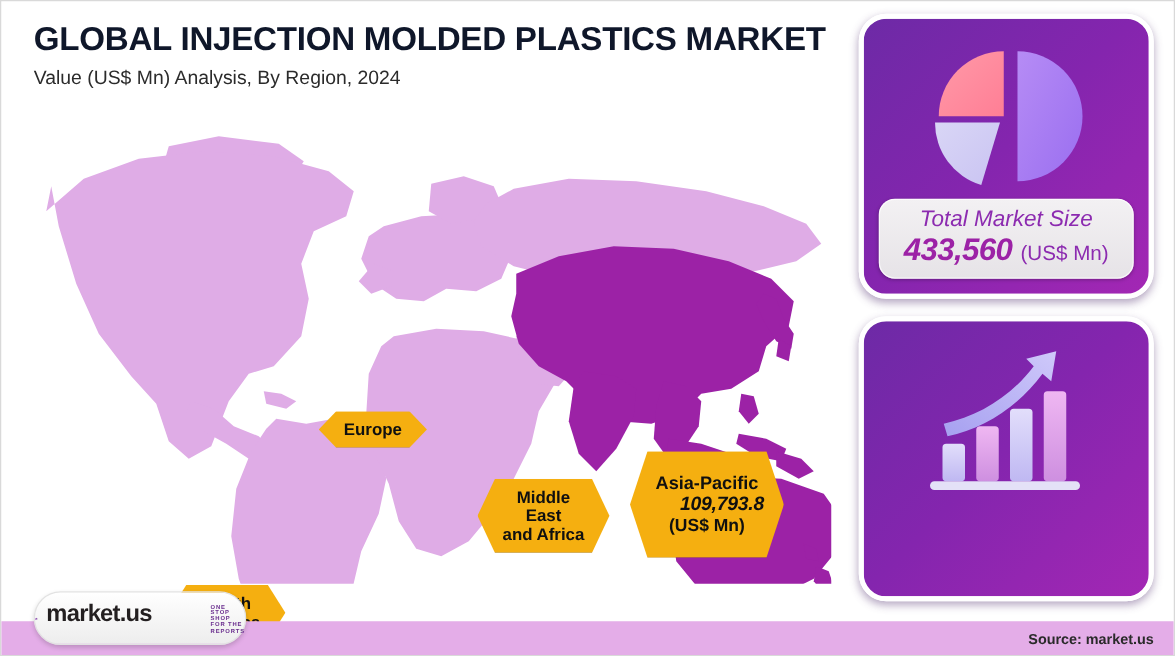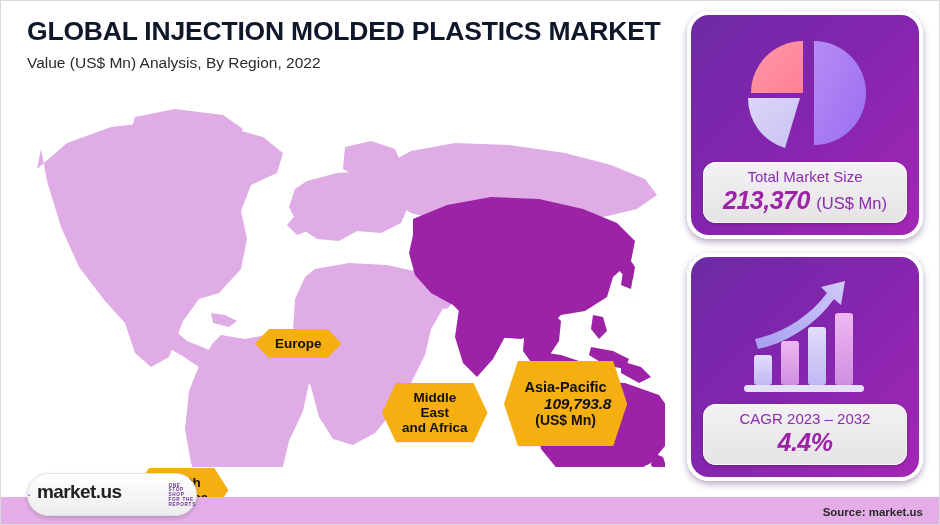--- a/index.html
+++ b/index.html
@@ -72,21 +72,21 @@
   }
   .card-plate {
     position: absolute; left: 12px; right: 12px; bottom: 12px;
     background: linear-gradient(180deg,#f3f1f3 0%, #e6e3e7 100%);
     border-radius: 13px;
     box-shadow: inset 0 0 0 1px rgba(255,255,255,0.7), 0 1px 3px rgba(0,0,0,0.25);
     padding: 7px 6px 9px;
     text-align: center;
   }
   .plate-label {
-    font-size: 15px; color: #8C2BB0; line-height: 1.1; white-space: nowrap;
+    font-size: 18px; color: #8C2BB0; line-height: 1.1; white-space: nowrap; font-style: italic;
   }
   .plate-value {
     margin-top: 1px; font-size: 25px; font-weight: bold; font-style: italic;
     color: #9C22A6; line-height: 1.1; letter-spacing: -0.5px; white-space: nowrap;
   }
   .plate-value .unit {
     font-size: 16.5px; font-style: normal; font-weight: normal; color: #8C2BB0;
     letter-spacing: 0;
   }
 
@@ -112,21 +112,21 @@
   .logo-word { font-size: 19px; font-weight: bold; color: #231f20; letter-spacing: -0.6px; }
   .logo-tag { font-size: 4.7px; font-weight: bold; color: #6b2f8f; letter-spacing: 0.7px; margin-top: 2px; }
 </style>
 </head>
 <body>
 
 <div id="infographic">
 
   <div class="header">
     <div class="title">GLOBAL INJECTION MOLDED PLASTICS MARKET</div>
-    <div class="subtitle">Value (US$ Mn) Analysis, By Region, 2022</div>
+    <div class="subtitle">Value (US$ Mn) Analysis, By Region, 2024</div>
   </div>
 
   <div class="map-area">
     <svg class="map-svg" viewBox="0 0 650 368">
       <g fill="#DFACE6">
 
         <path d="M120 18 l40 -8 48 6 20 14 -10 16 -26 10 -34 4 -28 -12 -14 -16z"></path>
 
         <path d="M22 70 l30 -26 44 -16 52 -6 56 4 44 12 20 16 -6 20 -26 12 -10 26 6 28 -6 30 -22 24 -20 6 -16 22 -14 36 -18 10 -16 -14 -10 -30 -20 -22 -26 -34 -18 -40 -14 -46 -6 -32z"></path>
 
@@ -217,21 +217,21 @@
             </linearGradient>
           </defs>
           <path d="M63 63 L63 11 A52 52 0 0 0 11 63 Z" fill="url(#gPink)" transform="rotate(0 63 63)"></path>
           <path d="M63 63 L11 63 A52 52 0 0 0 48 113 Z" fill="url(#gLav)" transform="translate(-3,5)"></path>
           <path d="M72 63 L72 11 A52 52 0 1 1 72 115 Z" fill="url(#gPur)" transform="translate(2,0)"></path>
         </svg>
       </div>
       <div class="card-plate">
         <div class="plate-label">Total Market Size</div>
         <div class="plate-value">
-          <span>213,370</span>
+          <span>433,560</span>
           <span class="unit">(US$ Mn)</span>
         </div>
       </div>
     </div>
 
     <div class="card">
       <div class="card-icon">
         <svg width="150" height="132" viewBox="0 0 150 132">
           <defs>
             <linearGradient id="bLav" x1="0" y1="1" x2="0" y2="0">
@@ -247,26 +247,20 @@
                 <stop offset="100%" stop-color="#CFC9FA"></stop>
             </linearGradient>
           </defs>
           <path d="M20 66 C48 60 74 44 92 20 L86 14 L110 8 L106 32 L99 26 C80 52 52 70 23 76 Z" fill="url(#gArrow)" transform="translate(5,2)"></path>
           <rect x="24" y="84" width="18" height="30" rx="3" fill="url(#bLav)"></rect>
           <rect x="51" y="70" width="18" height="44" rx="3" fill="url(#bPink)"></rect>
           <rect x="78" y="56" width="18" height="58" rx="3" fill="url(#bLav)"></rect>
           <rect x="105" y="42" width="18" height="72" rx="3" fill="url(#bPink)"></rect>
           <rect x="14" y="114" width="120" height="7" rx="3.5" fill="#E4E1F7"></rect>
         </svg>
-      </div>
-      <div class="card-plate">
-        <div class="plate-label">CAGR 2023 – 2032</div>
-        <div class="plate-value">
-          <span>4.4%</span>
-        </div>
       </div>
     </div>
 
   </div>
 
   <div class="footer-band"></div>
 
   <div class="logo-pill">
     <svg width="30" height="26" viewBox="0 0 30 26">
       <circle cx="5" cy="9" r="2.6" fill="#8B2FBF"></circle>

